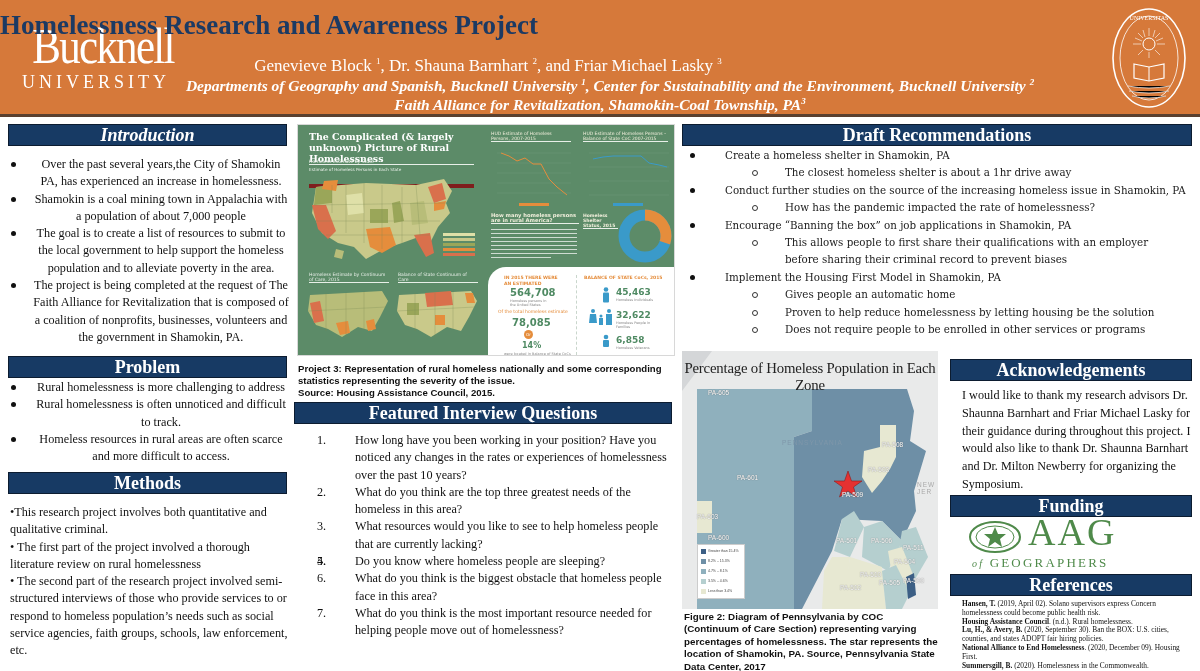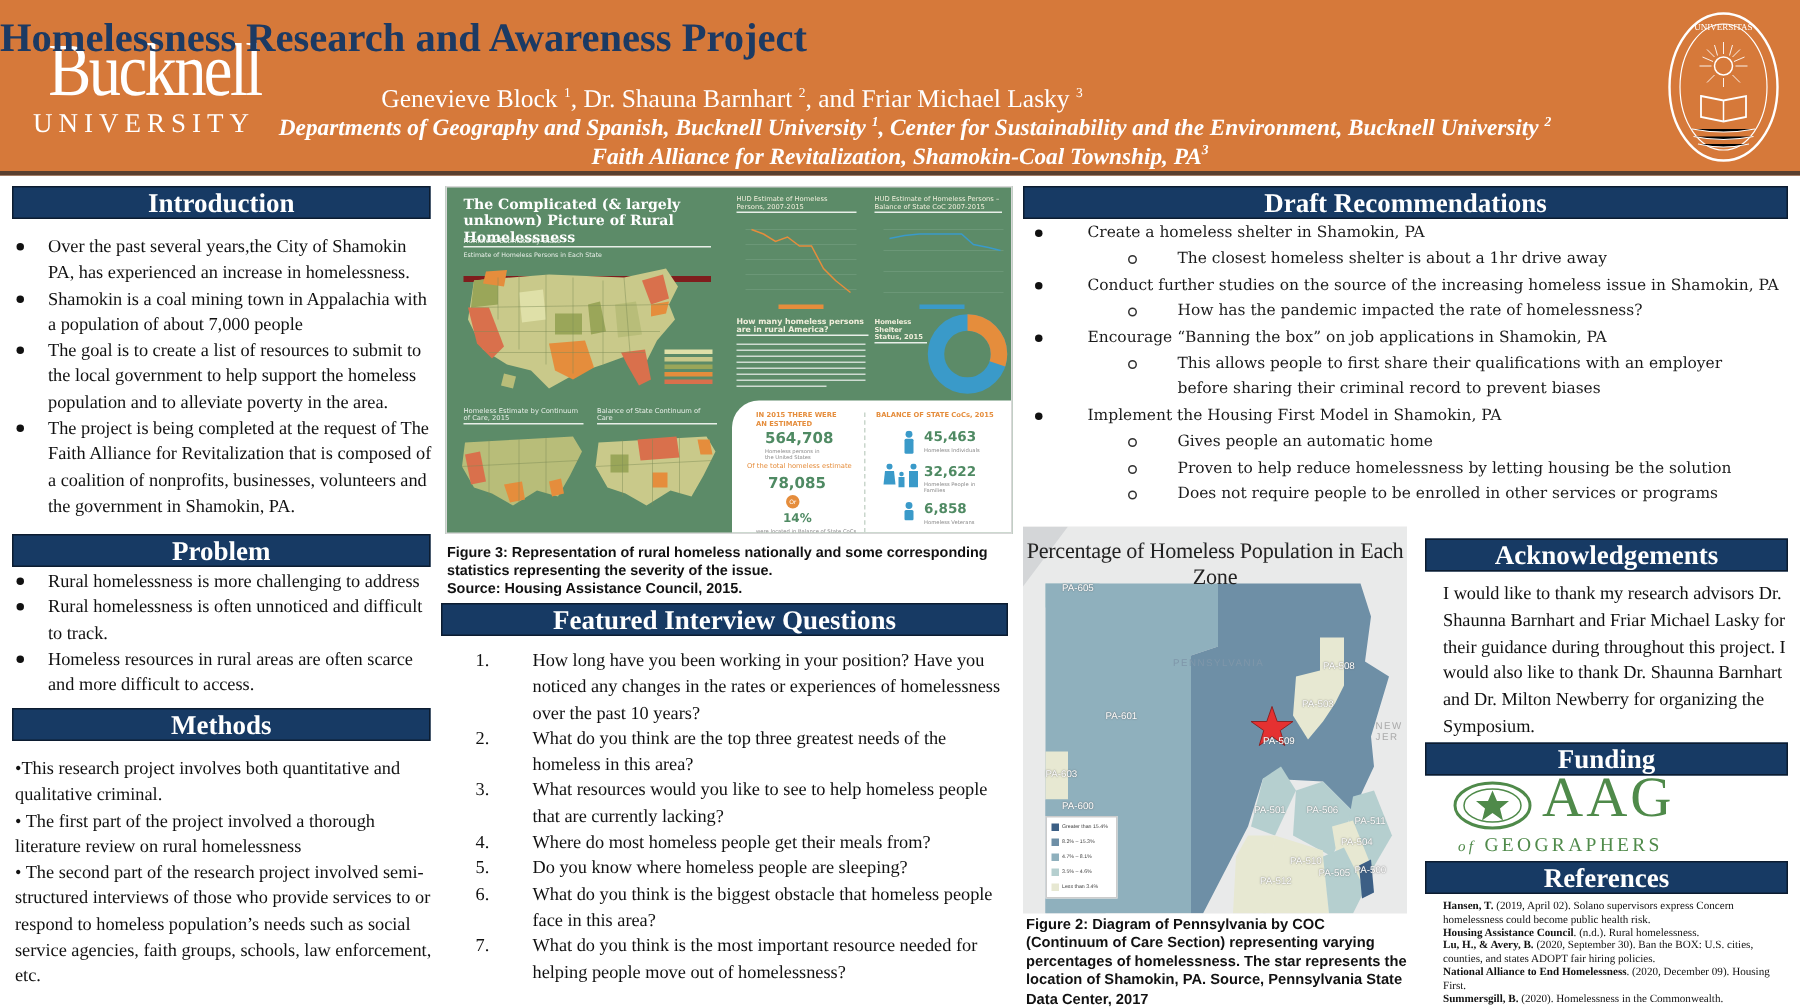--- a/index.html
+++ b/index.html
@@ -17,21 +17,21 @@
   .affil.l1 { top: 77px; left: 10px; }
   .affil.l2 { top: 96px; }
   sup { font-size: 9px; vertical-align: super; line-height: 0; }
   .seal { position: absolute; left: 1110px; top: 6px; width: 78px; height: 104px; }
 
   
   .sec-h { position: absolute; background: #173a64; color: #fff; font-weight: bold; text-align: center; border: 1.5px solid #0c1c30; font-size: 18px; line-height: 20px; height: 22px; }
 
   .body-text { position: absolute; font-size: 12.2px; line-height: 17.3px; color: #111; }
   ul.dot { list-style: none; }
-  ul.dot li { position: relative; padding-left: 24px; }
+  ul.dot li { position: relative; padding-left: 24px; text-align: center; }
   ul.dot li::before { content: ""; position: absolute; left: 3px; top: 6px; width: 5px; height: 5px; border-radius: 50%; background: #111; }
 
   .methods p { margin: 0; }
 
   
   .info { position: absolute; left: 297px; top: 124px; width: 378px; height: 232px; background: #5c8b68; overflow: hidden; border: 1px solid #d8d8d8; }
   .info-title { position: absolute; left: 11px; top: 6px; color: #fff; font-family: "DejaVu Serif", serif; font-weight: bold; font-size: 9.4px; line-height: 11px; width: 165px; border-bottom: 4px solid #7f1d1d; padding-bottom: 20px; }
   .info-small { position: absolute; color: #e8efe8; font-size: 4.2px; font-family: "DejaVu Sans", sans-serif; line-height: 5px; }
   .info-ul { border-bottom: 0.8px solid #e8efe8; }
   .stat-card { position: absolute; left: 190px; top: 142px; width: 190px; height: 92px; background: #ffffff; border-top-left-radius: 18px; }
@@ -106,21 +106,21 @@
     <line x1="39" y1="61" x2="39" y2="75" stroke="#fff" stroke-width="1"></line>
     <g stroke="#fff" stroke-width="0.7">
       <path d="M18 80 Q39 84 60 80"></path>
         <path d="M19 85 Q39 89 59 85"></path>
         <path d="M22 90 Q39 94 56 90"></path>
     </g>
     <text x="39" y="14" font-size="6" fill="#fff" text-anchor="middle" font-family="Liberation Serif, serif">UNIVERSITAS</text>
   </svg>
 </div>
 
-<div class="sec-h" style="left:8px; top:124px; width:279px;">Introduction</div>
+<div class="sec-h" style="left:8px; top:124px; width:279px;font-style:italic;">Introduction</div>
 <ul class="dot body-text" style="left:8px; top:156px; width:282px;">
   <li>Over the past several years,the City of Shamokin PA, has experienced an increase in homelessness.</li>
   <li>Shamokin is a coal mining town in Appalachia with a population of about 7,000 people</li>
   <li>The goal is to create a list of resources to submit to the local government to help support the homeless population and to alleviate poverty in the area.</li>
   <li>The project is being completed at the request of The Faith Alliance for Revitalization that is composed of a coalition of nonprofits, businesses, volunteers and the government in Shamokin, PA.</li>
 </ul>
 
 <div class="sec-h" style="left:8px; top:356px; width:279px;">Problem</div>
 <ul class="dot body-text" style="left:8px; top:379px; width:282px;">
   <li>Rural homelessness is more challenging to address</li>
@@ -261,30 +261,30 @@
     <div class="stat-num" style="left:128px; top:20px; font-size:9px;">45,463</div>
     <div class="stat-cap" style="left:128px; top:31px; width:50px;">Homeless Individuals</div>
     <div class="stat-num" style="left:128px; top:43px; font-size:9px;">32,622</div>
     <div class="stat-cap" style="left:128px; top:54px; width:40px;">Homeless People in Families</div>
     <div class="stat-num" style="left:128px; top:68px; font-size:9px;">6,858</div>
     <div class="stat-cap" style="left:128px; top:79px; width:50px;">Homeless Veterans</div>
   </div>
 </div>
 
 <div class="caption" style="left:298px; top:363px; width:378px;">
-  <div>Figure 3: Representation of rural homeless nationally and some corresponding statistics representing the severity of the issue.</div>
+  <div>Project 3: Representation of rural homeless nationally and some corresponding statistics representing the severity of the issue.</div>
   <div>Source: Housing Assistance Council, 2015.</div>
 </div>
 
 <div class="sec-h" style="left:294px; top:402px; width:378px;">Featured Interview  Questions</div>
 <div class="q-list">
   <div class="q-item"><span class="q-num">1.</span><span>How long have you been working in your position? Have you noticed any changes in the rates or experiences of homelessness over the past 10 years?</span></div>
   <div class="q-item"><span class="q-num">2.</span><span>What do you think are the top three greatest needs of the homeless in this area?</span></div>
   <div class="q-item"><span class="q-num">3.</span><span>What resources would you like to see to help homeless people that are currently lacking?</span></div>
-  <div class="q-item"><span class="q-num">4.</span><span>Where do most homeless people get their meals from?</span></div>
+  <div class="q-item"><span class="q-num">4.</span></div>
   <div class="q-item"><span class="q-num">5.</span><span>Do you know where homeless people are sleeping?</span></div>
   <div class="q-item"><span class="q-num">6.</span><span>What do you think is the biggest obstacle that homeless people face in this area?</span></div>
   <div class="q-item"><span class="q-num">7.</span><span>What do you think is the most important resource needed for helping people move out of homelessness?</span></div>
 </div>
 
 <div class="sec-h" style="left:682px; top:124px; width:510px;">Draft Recommendations</div>
 <div class="rec">
   <div class="rec-item">Create a homeless shelter in Shamokin, PA</div>
   <div class="rec-sub">The closest homeless shelter is about a 1hr drive away</div>
   <div class="rec-item">Conduct further studies on the source of the increasing homeless issue in Shamokin, PA</div>

